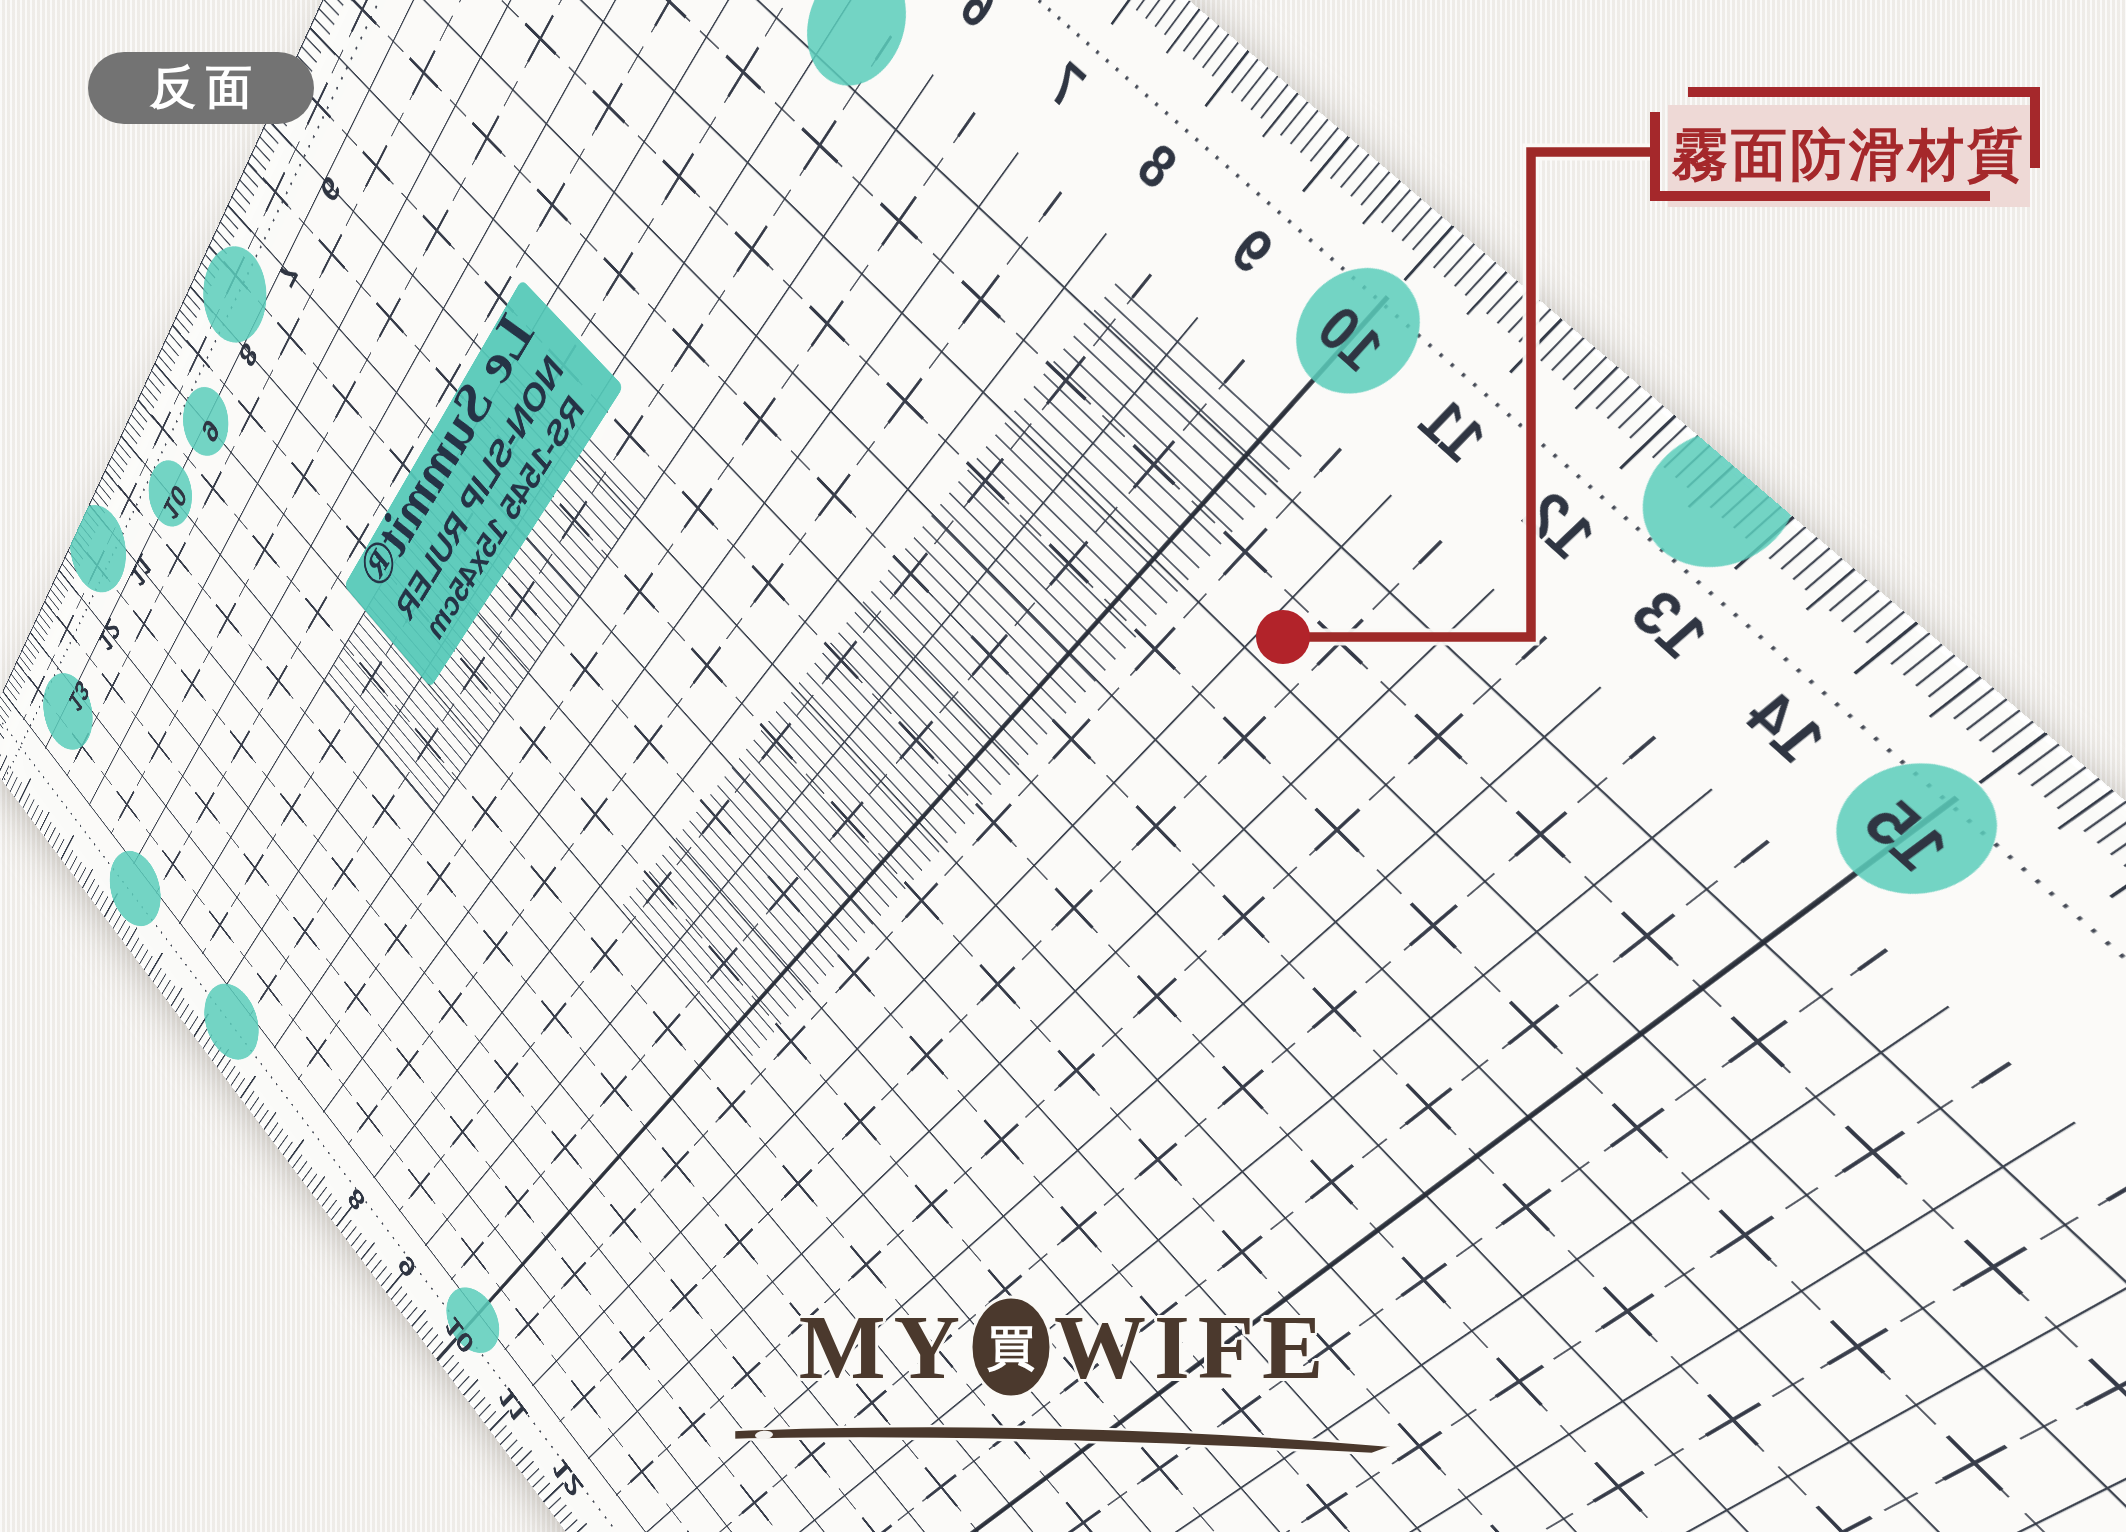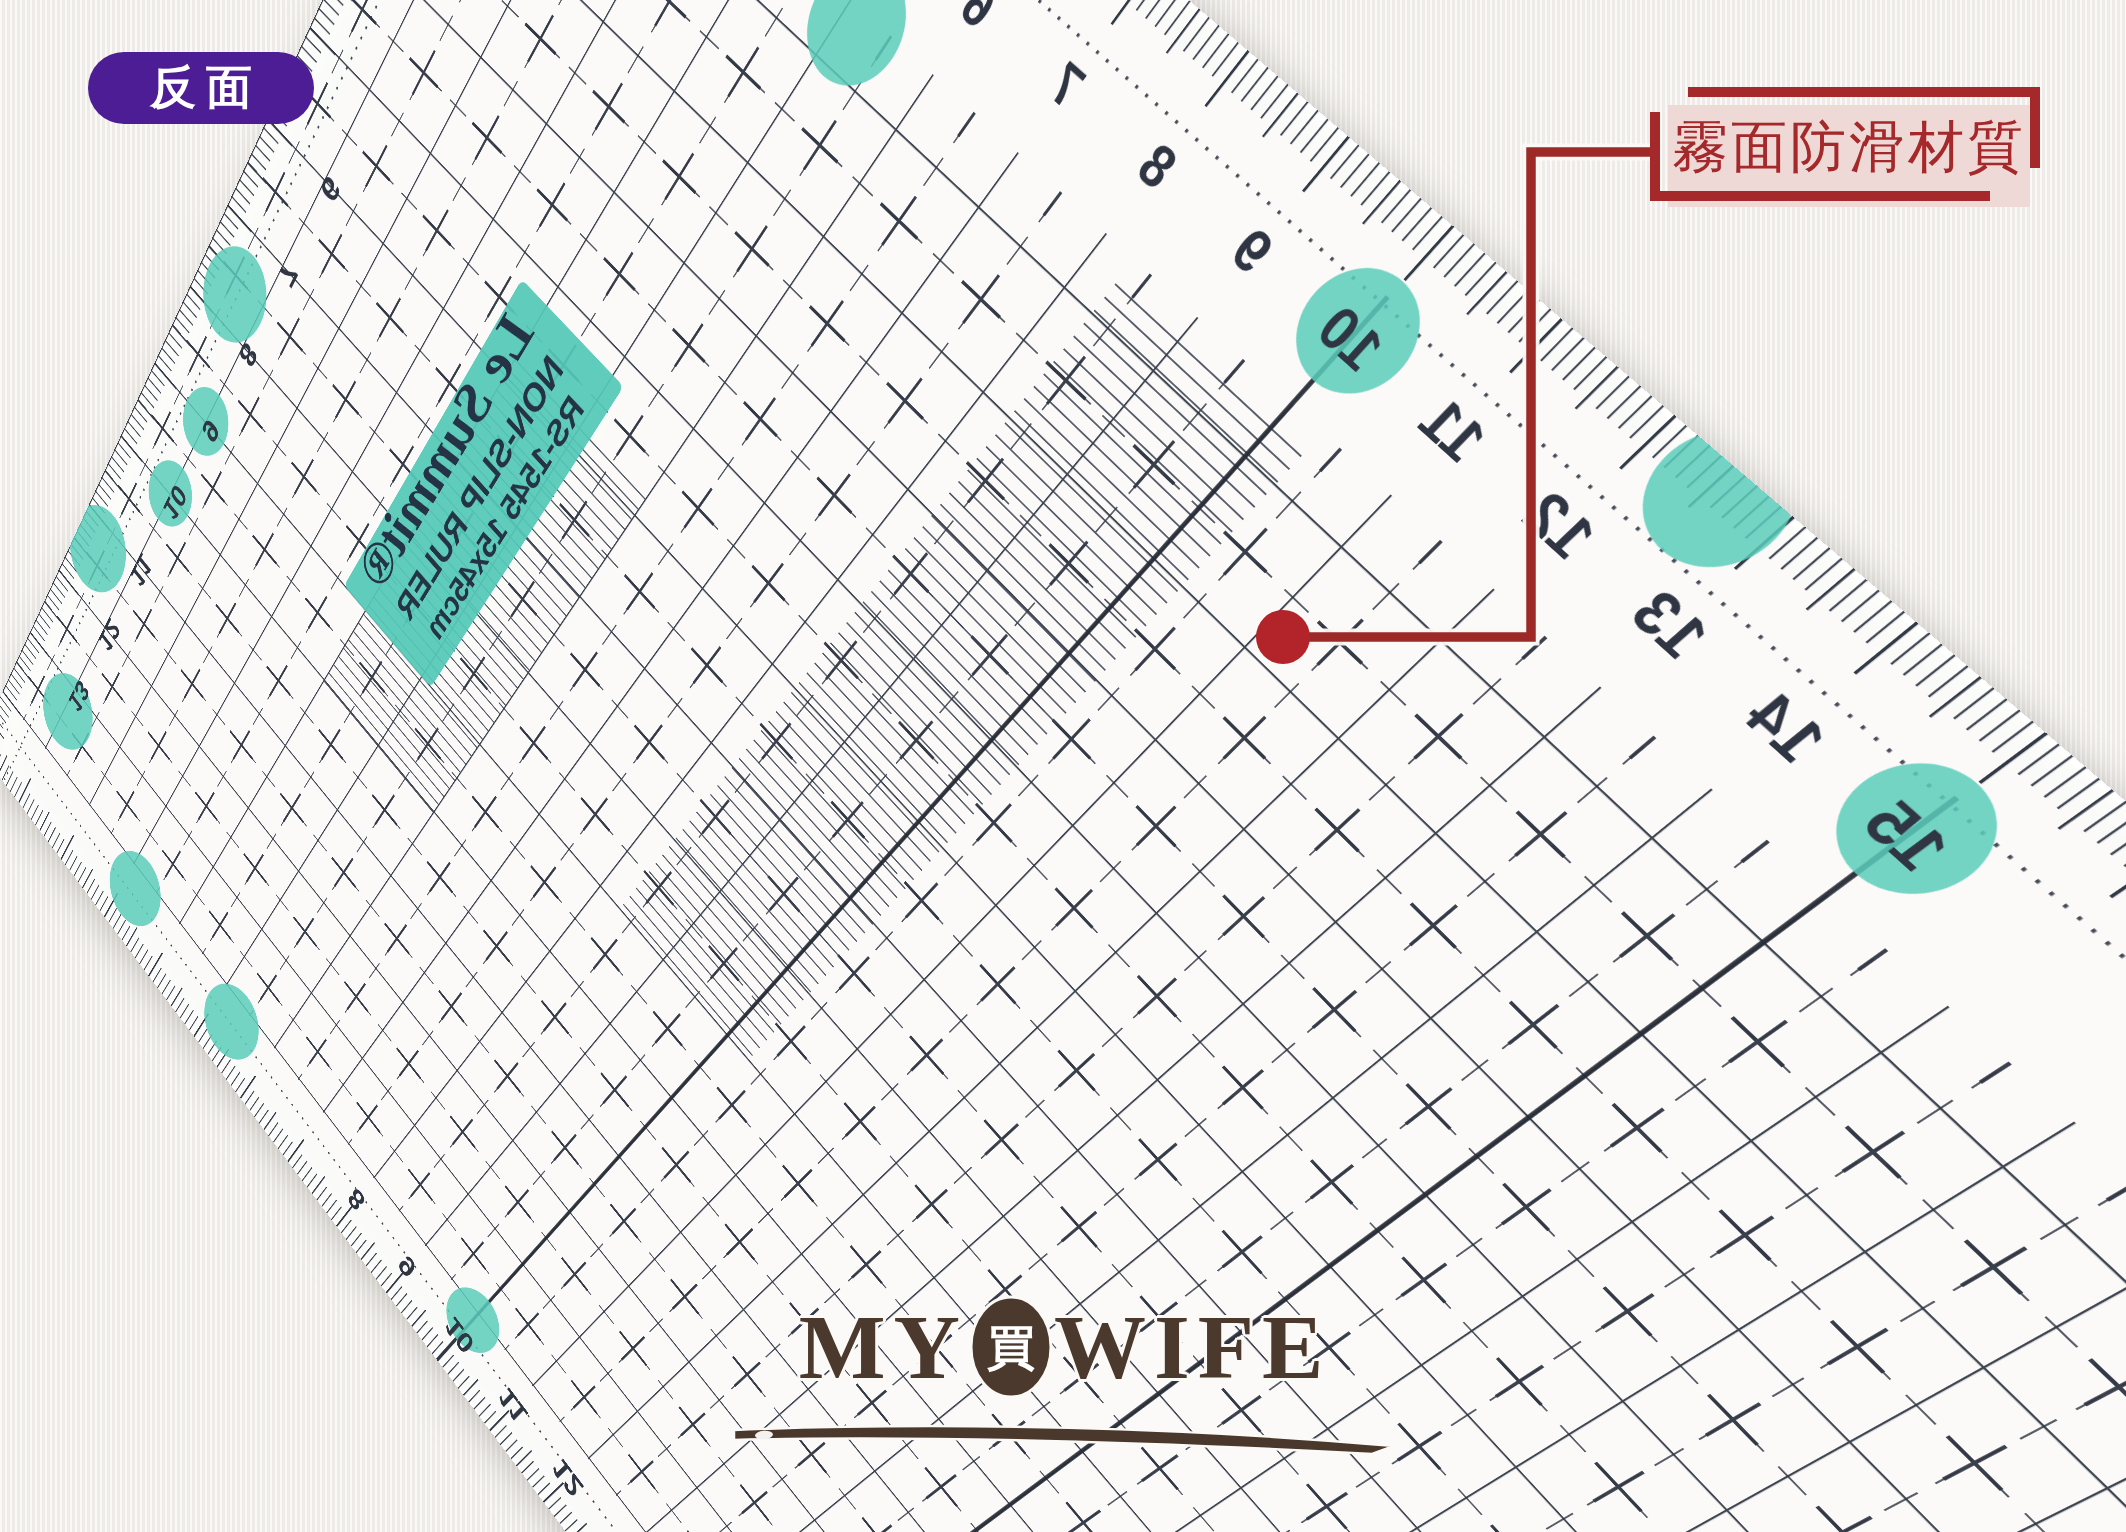--- a/index.html
+++ b/index.html
@@ -23,44 +23,44 @@
     position:absolute; left:0; top:0;
     width:3000px; height:2250px;
     transform-origin:0 0;
     transform: matrix3d(0.4251,0.4785,0,-0.00011313, -0.2683,0.7496,0,0.0002432, 0,0,1,0, 567.9,-530.9,0,1);
   }
   #ruler-plane svg{display:block;}
 
   
   .badge{
     position:absolute; left:88px; top:52px; width:226px; height:72px;
-    background:#4c1d95; border-radius:36px;
+    background:#737373; border-radius:36px;
     display:flex; align-items:center; justify-content:center;
     z-index:5;
   }
   .badge span{
     color:#fff; font-size:46px; font-weight:bold; letter-spacing:10px;
     text-indent:10px;
   }
 
   
   .overlay{position:absolute; left:0; top:0; z-index:6; pointer-events:none;}
 
   .ann{
     position:absolute; left:1630px; top:74px; width:446px; height:152px; z-index:7;
   }
   .ann-bg{
     position:absolute; left:38px; top:31px; width:362px; height:102px;
     background:#eed9d6;
   }
   .ann-frame{position:absolute; left:0; top:0;}
   .ann-text{
-    position:absolute; left:38px; top:31px; width:362px; height:86px;
+    position:absolute; left:38px; top:31px; width:362px; height:102px;
     display:flex; align-items:center; justify-content:center;
-    font-size:56px; font-weight:normal; color:#a5282b; letter-spacing:3px;
+    font-size:56px; font-weight:bold; color:#a5282b; letter-spacing:3px;
     white-space:nowrap;
   }
 
   
   .logo{
     position:absolute; left:720px; top:1294px; width:690px; z-index:8;
   }
   .logo-row{
     display:flex; align-items:center; justify-content:center; gap:0;
   }

